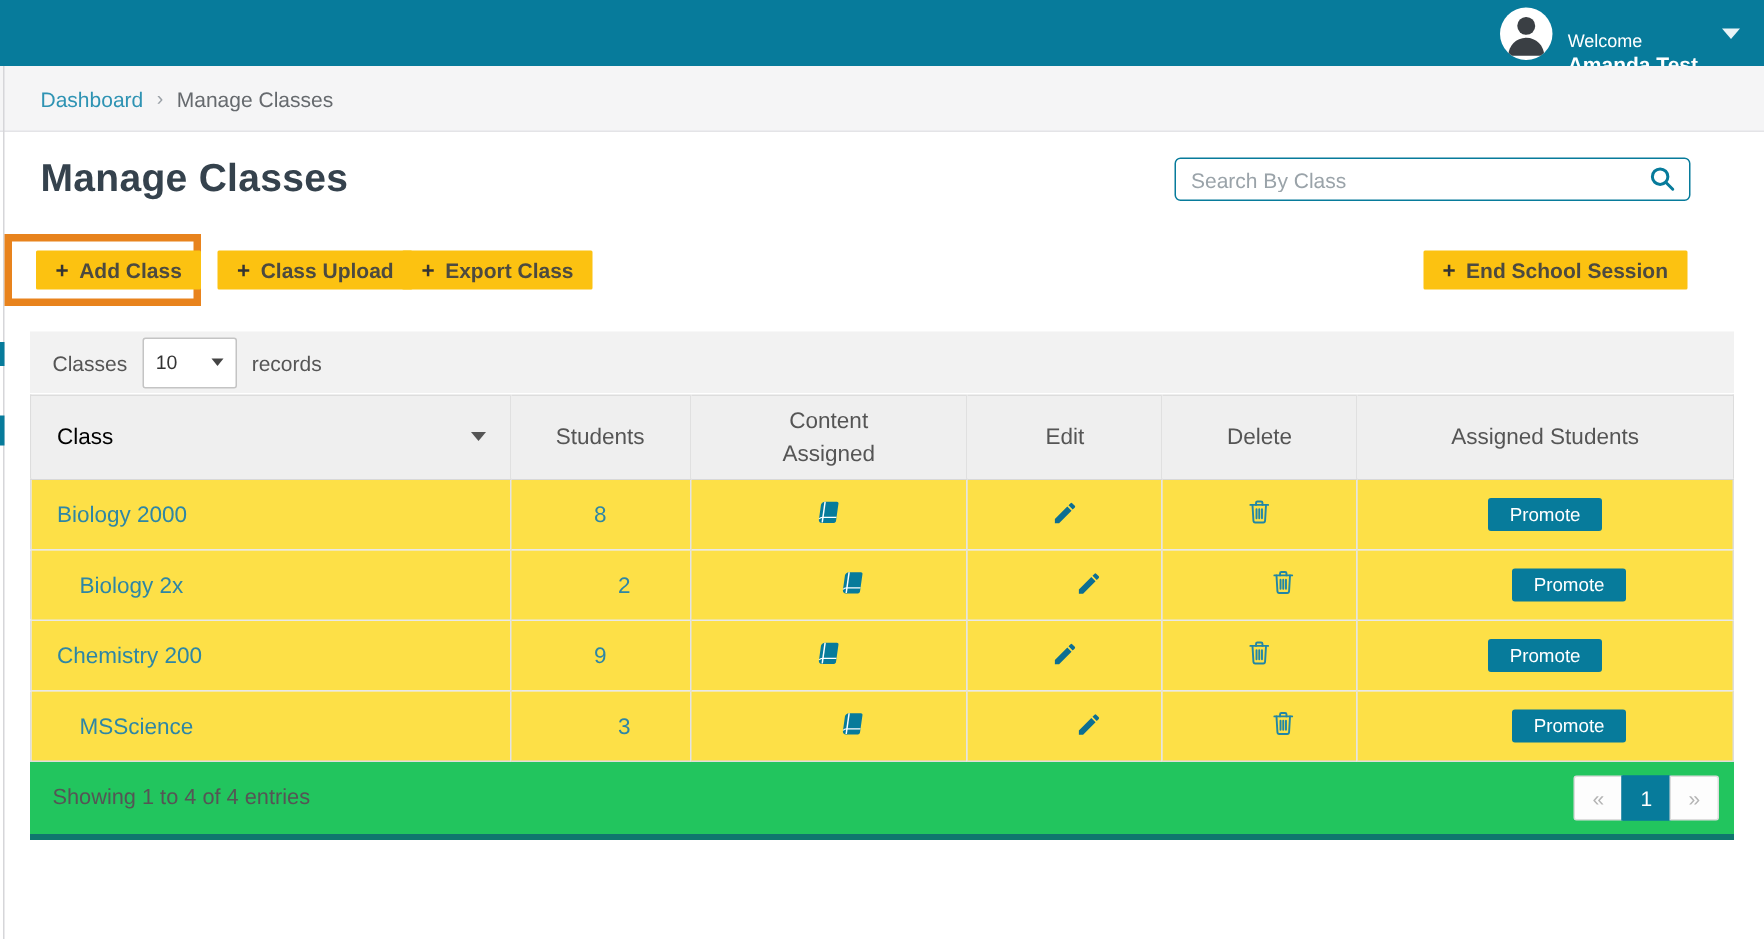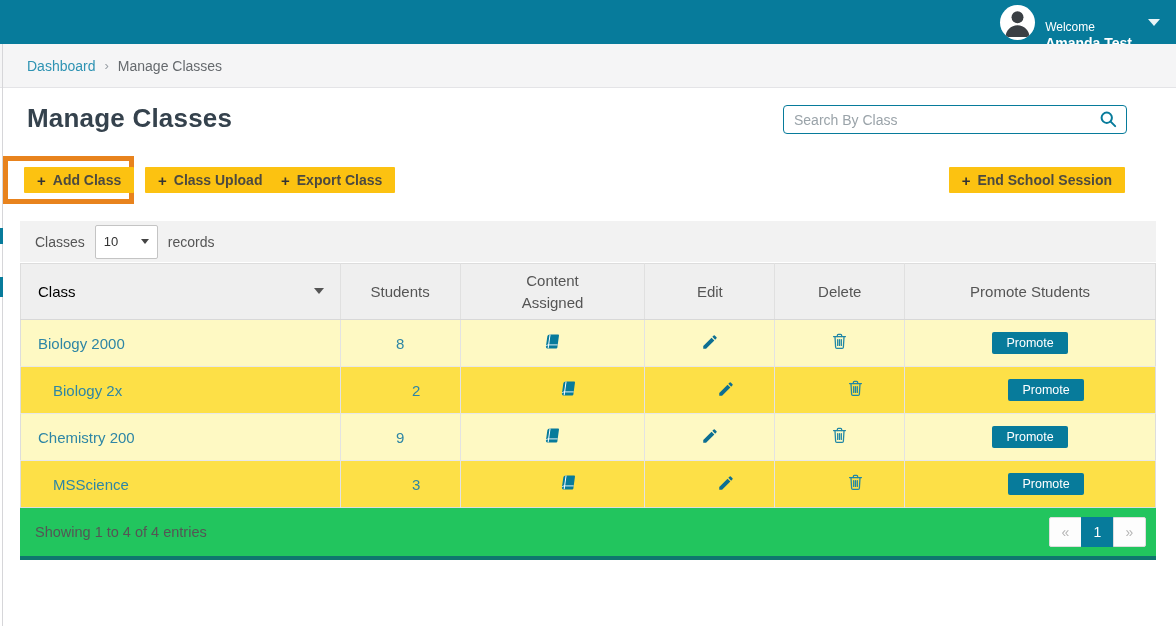--- a/index.html
+++ b/index.html
@@ -60,21 +60,21 @@
   .classes-table th { background:#efefef; height:56px; font-weight:400; color:#555; border-left:1px solid #e0e0e0;
     border-bottom:1px solid #d8d8d8; text-align:center; position:relative; }
   .classes-table th:first-child { border-left:none; text-align:left; padding-left:17px; }
   .th-class-label { color:#000000; cursor:pointer; }
   .th-wrap { display:inline-block; width:80px; line-height:1.45; }
   .sort-caret { position:absolute; right:16px; top:24px; width:0; height:0;
     border-left:5px solid transparent; border-right:5px solid transparent; border-top:6px solid #555; cursor:pointer; }
   .classes-table td { height:47px; border-left:1px solid #e3e3e3; border-top:1px solid #e8e8e8; text-align:center; }
   .classes-table td:first-child { border-left:none; text-align:left; padding-left:17px; }
   .classes-table tr.even td { background:#fde047;padding-left:32px; }
-  .classes-table tr.odd td { background:#fef9c3; }
+  .classes-table tr.odd td { background:#fde047; }
   .cell-link { color:#2e86a5; text-decoration:none; cursor:pointer; }
   .icon-btn { background:none; border:none; cursor:pointer; padding:2px; vertical-align:middle; }
   .promote-btn { background:#077b9b; color:#fff; border:none; border-radius:2px; font-family:inherit;
     font-size:12.5px; padding:4px 14px; cursor:pointer; }
 
   
   .table-footer { position:absolute; left:20px; top:508px; width:1136px; height:52px; background:#22c55e;
     border-bottom:4px solid #0f766e; display:flex; align-items:center; justify-content:space-between; padding:0 10px 0 15px; }
   .footer-summary { font-size:14.5px; color:#555; }
   .pagination { display:flex; }
@@ -165,21 +165,21 @@
       <th>
         <span class="th-class-label">Class</span>
         <span class="sort-caret"></span>
       </th>
       <th>Students</th>
       <th>
         <span class="th-wrap">Content Assigned</span>
       </th>
       <th>Edit</th>
       <th>Delete</th>
-      <th>Promote Students</th>
+      <th>Assigned Students</th>
     </tr>
   </thead>
   <tbody id="table-body">
       <tr class="odd">
         <td><a class="cell-link">Biology 2000</a></td>
         <td><a class="cell-link">8</a></td>
         <td><button class="icon-btn">
   <svg width="17" height="17" viewBox="0 0 24 24" style="transform:skewX(-8deg)">
     <path fill="#077b9b" d="M7 2h11.3c.9 0 1.7.8 1.7 1.7v16.6c0 .9-.8 1.7-1.7 1.7H7c-1.9 0-3.3-1.3-3.3-3V5C3.7 3.2 5.1 2 7 2z"></path>
     <path stroke="#fff" stroke-width="1.4" fill="none" d="M7.2 2.2v19.4"></path>

